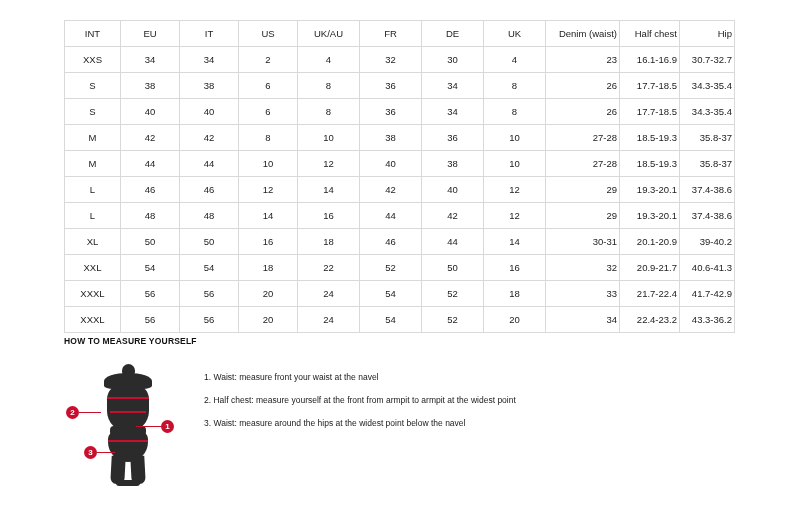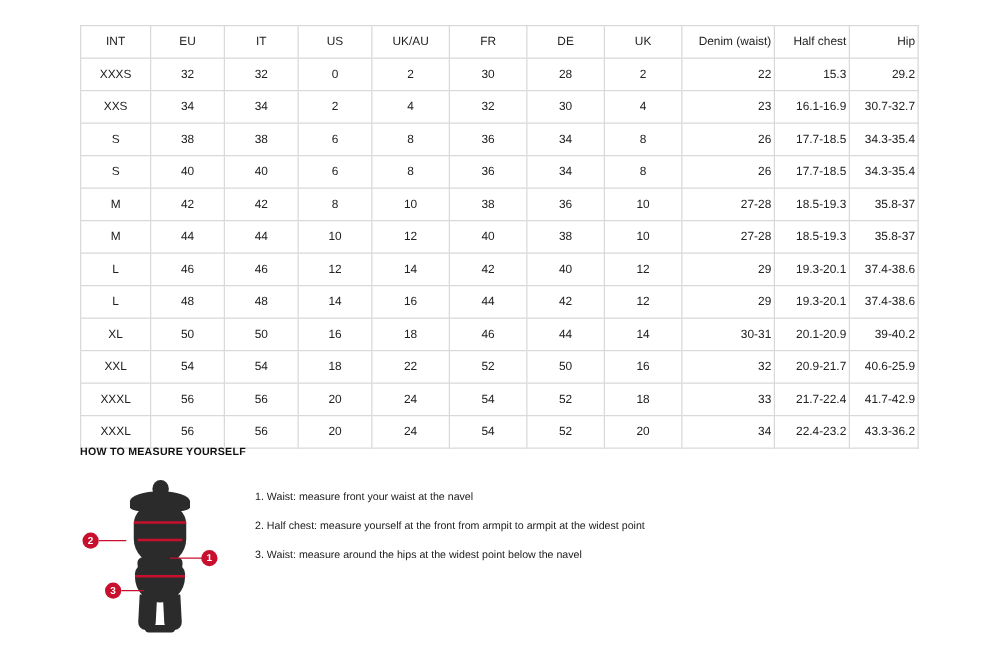--- a/index.html
+++ b/index.html
@@ -54,21 +54,21 @@
   col.c5 { width: 62px; }
   col.c6 { width: 62px; }
   col.c7 { width: 62px; }
   col.c8 { width: 74px; }
   col.c9 { width: 60px; }
   col.c10 { width: 55px; }
 
   .howto {
     position: absolute;
     left: 64px;
-    top: 356px;
+    top: 336px;
     width: 680px;
   }
   .howto-title {
     font-size: 8.5px;
     font-weight: bold;
     letter-spacing: 0.2px;
     color: #111;
     margin-bottom: 14px;
   }
   .howto-body {
@@ -227,33 +227,20 @@
         <th>FR</th>
         <th>DE</th>
         <th>UK</th>
         <th class="colL">Denim (waist)</th>
         <th class="colL">Half chest</th>
         <th class="colL">Hip</th>
       </tr>
     </thead>
     <tbody>
       <tr>
-        <td>XXXS</td>
-        <td>32</td>
-        <td>32</td>
-        <td>0</td>
-        <td>2</td>
-        <td>30</td>
-        <td>28</td>
-        <td>2</td>
-        <td class="colL">22</td>
-        <td class="colL">15.3</td>
-        <td class="colL">29.2</td>
-      </tr>
-      <tr>
         <td>XXS</td>
         <td>34</td>
         <td>34</td>
         <td>2</td>
         <td>4</td>
         <td>32</td>
         <td>30</td>
         <td>4</td>
         <td class="colL">23</td>
         <td class="colL">16.1-16.9</td>
@@ -354,21 +341,21 @@
         <td>XXL</td>
         <td>54</td>
         <td>54</td>
         <td>18</td>
         <td>22</td>
         <td>52</td>
         <td>50</td>
         <td>16</td>
         <td class="colL">32</td>
         <td class="colL">20.9-21.7</td>
-        <td class="colL">40.6-25.9</td>
+        <td class="colL">40.6-41.3</td>
       </tr>
       <tr>
         <td>XXXL</td>
         <td>56</td>
         <td>56</td>
         <td>20</td>
         <td>24</td>
         <td>54</td>
         <td>52</td>
         <td>18</td>

